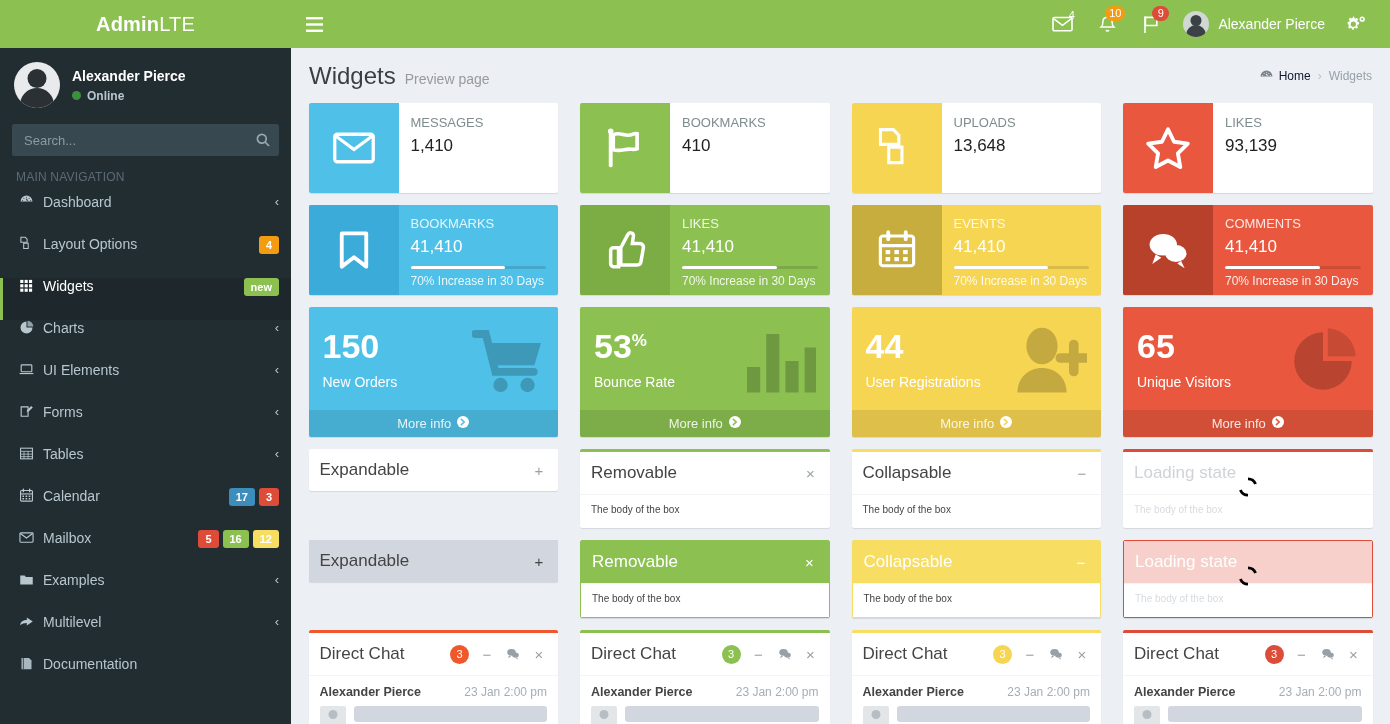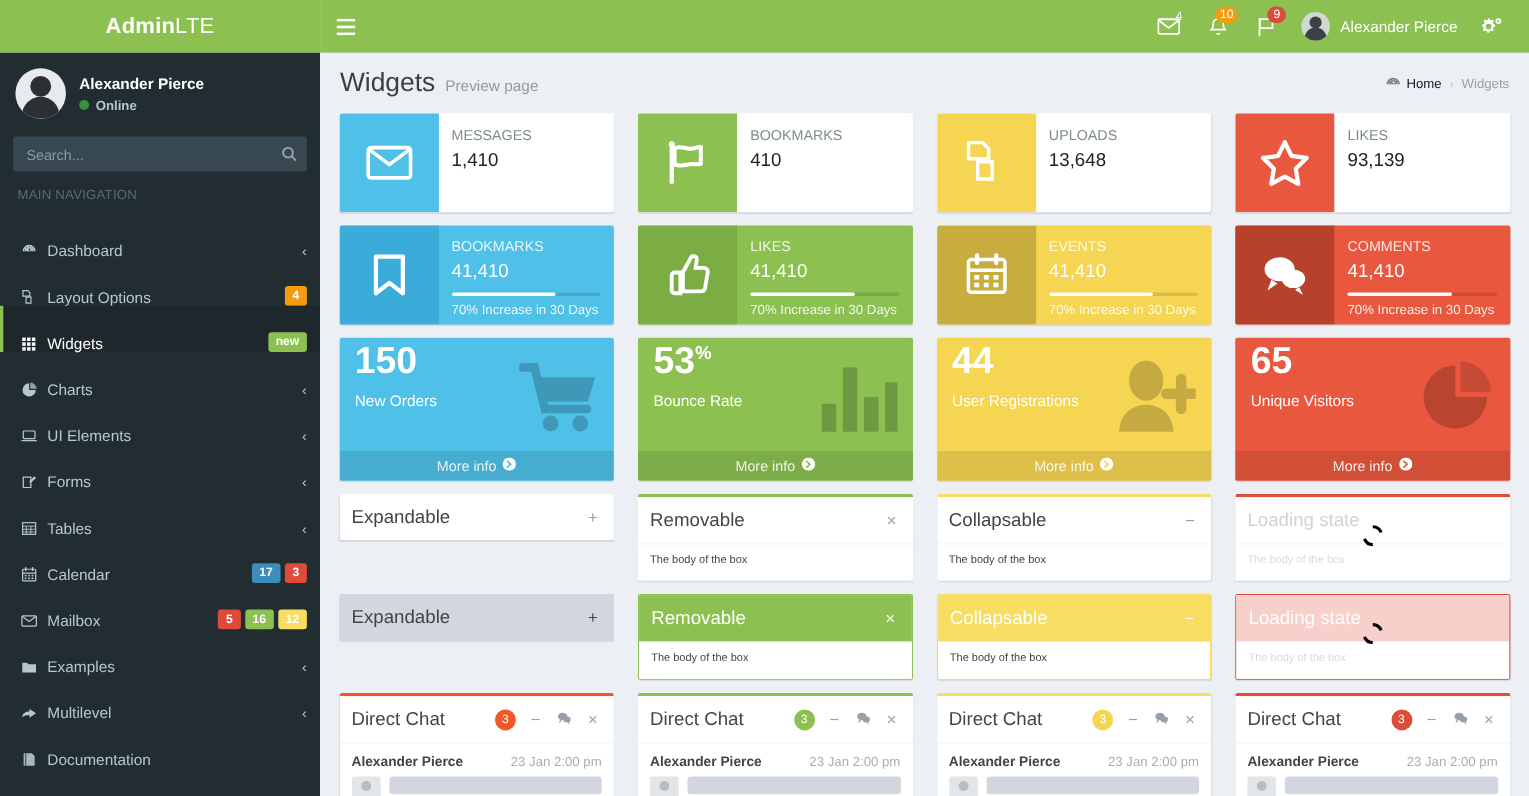--- a/index.html
+++ b/index.html
@@ -81,21 +81,21 @@
     outline: none; font-family: "Liberation Sans", sans-serif;
   }
   .searchbox input::placeholder { color: #8c9aa2; }
   .searchbox .sbtn {
     position: absolute; right: 0; top: 0; width: 32px; height: 32px;
     display: flex; align-items: center; justify-content: center; color: #9aa7ae; cursor: pointer;
   }
   .nav-header { color: #5b6b74; font-size: 12px; padding: 14px 16px 10px 16px; letter-spacing: .2px; }
 
   .menu a {
-    display: flex; align-items: flex-end; height: 42px; padding: 0 12px 0 16px;
+    display: flex; align-items: flex-start; height: 42px; padding: 0 12px 0 16px;
     color: #b8c7ce; text-decoration: none; font-size: 14px; position: relative;
     border-left: 3px solid transparent;
   }
   .menu a .mi { width: 24px; flex: none; display:flex; align-items:center; color:#b8c7ce;}
   .menu a .lbl { flex: 1; }
   .menu a .ang { color: #b8c7ce; font-size: 13px; }
   .menu a.active { background: #1e282c; color: #fff; border-left-color: #8CC152; }
   .menu a.active .mi { color:#fff; }
   .pill {
     font-size: 11px; color: #fff; border-radius: 3px; padding: 3px 7px; margin-left: 4px; font-weight:700;
@@ -136,21 +136,21 @@
   .info-box.solid .ibc .n { color: #fff; }
   .pbar { height: 3px; background: rgba(0,0,0,.12); border-radius: 2px; margin: 9px 0 5px 0; }
   .pbar > i { display: block; height: 3px; background: #fff; border-radius: 2px; }
   .pdesc { font-size: 12px; color: rgba(255,255,255,.88); }
 
   
   .small-box {
     position: relative; border-radius: 2px; overflow: hidden; margin-bottom: 12px;
     height: 130px; color: #fff; box-shadow: 0 1px 1px rgba(0,0,0,.1);
   }
-  .small-box .inner { padding: 4px 14px 0 14px; position: relative; z-index: 2; }
+  .small-box .inner { padding: 22px 14px 0 14px; position: relative; z-index: 2; }
   .small-box h3 { font-size: 34px; font-weight: 700; line-height: 1.05; }
   .small-box h3 sup { font-size: 17px; font-weight:700; top:-0.6em;}
   .small-box p { font-size: 14px; margin-top: 9px; }
   .small-box .sbicon { position: absolute; right: 14px; top: 18px; opacity: .2; z-index: 1; color: #000; }
   .small-box .foot {
     position: absolute; left: 0; right: 0; bottom: 0; height: 27px;
     display: flex; align-items: center; justify-content: center;
     background: rgba(0,0,0,.1); font-size: 13px; color: rgba(255,255,255,.86); cursor: pointer;
   }
   .small-box .foot .arr { margin-left: 6px; }

